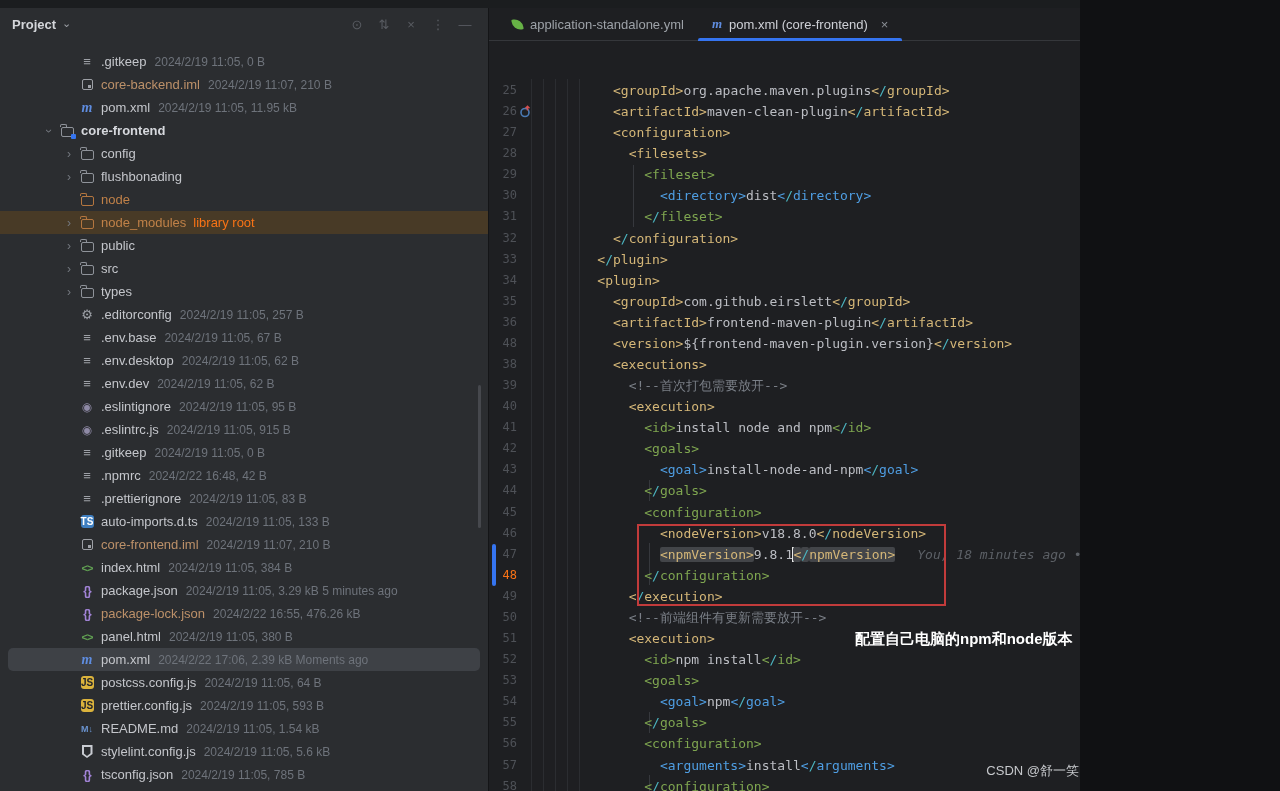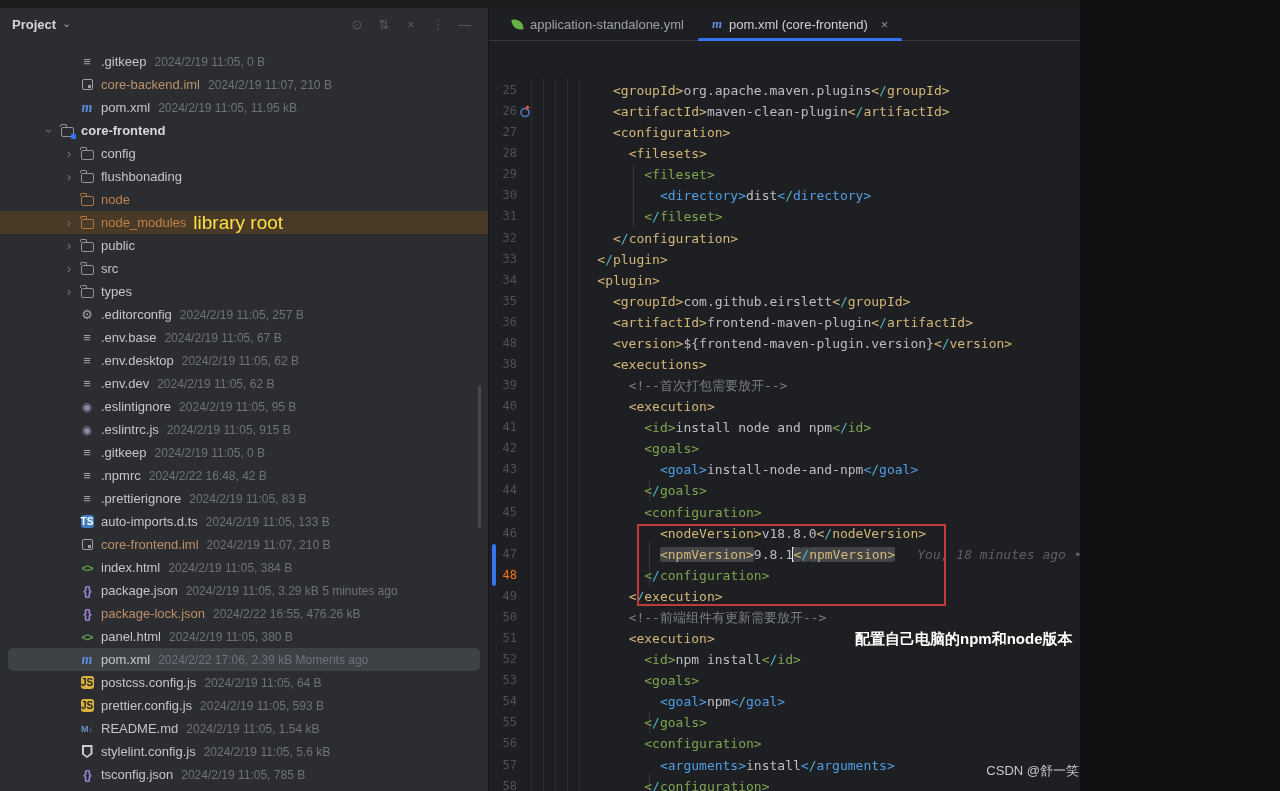--- a/index.html
+++ b/index.html
@@ -43,21 +43,21 @@
   .mdic{color:#6a93cf;font-weight:700;font-size:9px;}
   .shield{position:relative;width:11px;height:13px;background:#c9ccd2;
           clip-path:polygon(0 0,100% 0,100% 70%,50% 100%,0 70%);display:inline-block;}
   .shield i{position:absolute;left:2px;top:2px;right:2px;bottom:2px;background:#2b2d30;
             clip-path:polygon(0 0,100% 0,100% 70%,50% 100%,0 70%);}
   .tname{}
   .tname.ign{color:#bd9169;}
   .tname.ignf{color:#c08148;}
   .tname.emph{color:#d6d8dd;font-weight:600;}
   .tmeta{color:#6e737b;font-size:12px;margin-left:8px;}
-  .tsuffix{color:#fde047;font-size:19px;margin-left:7px;}
+  .tsuffix{color:#f97316;font-size:13px;margin-left:7px;}
   .tree-scrollbar{position:absolute;right:7px;top:377px;width:3px;height:143px;background:#55585e;border-radius:2px;opacity:.65;}
 
   
   .editor{position:absolute;left:489px;top:8px;right:0;bottom:0;background:#1e1f22;}
   .tabs{height:32px;display:flex;align-items:stretch;padding-left:9px;border-bottom:1px solid #35373b;box-sizing:content-box;}
   .tab{position:relative;display:flex;align-items:center;gap:7px;padding:0 14px;font-size:13px;color:#9da2a8;cursor:default;}
   .tab.active{color:#ced0d6;}
   .tab.active::after{content:"";position:absolute;left:0;right:0;bottom:-1px;height:3px;background:#3574f0;border-radius:2px 2px 0 0;}
   .ic-spring{width:11px;height:11px;background:#67b246;border-radius:1px 9px 1px 9px;transform:rotate(-8deg);flex:none;}
   .tab .mvn{font-size:13px;}

